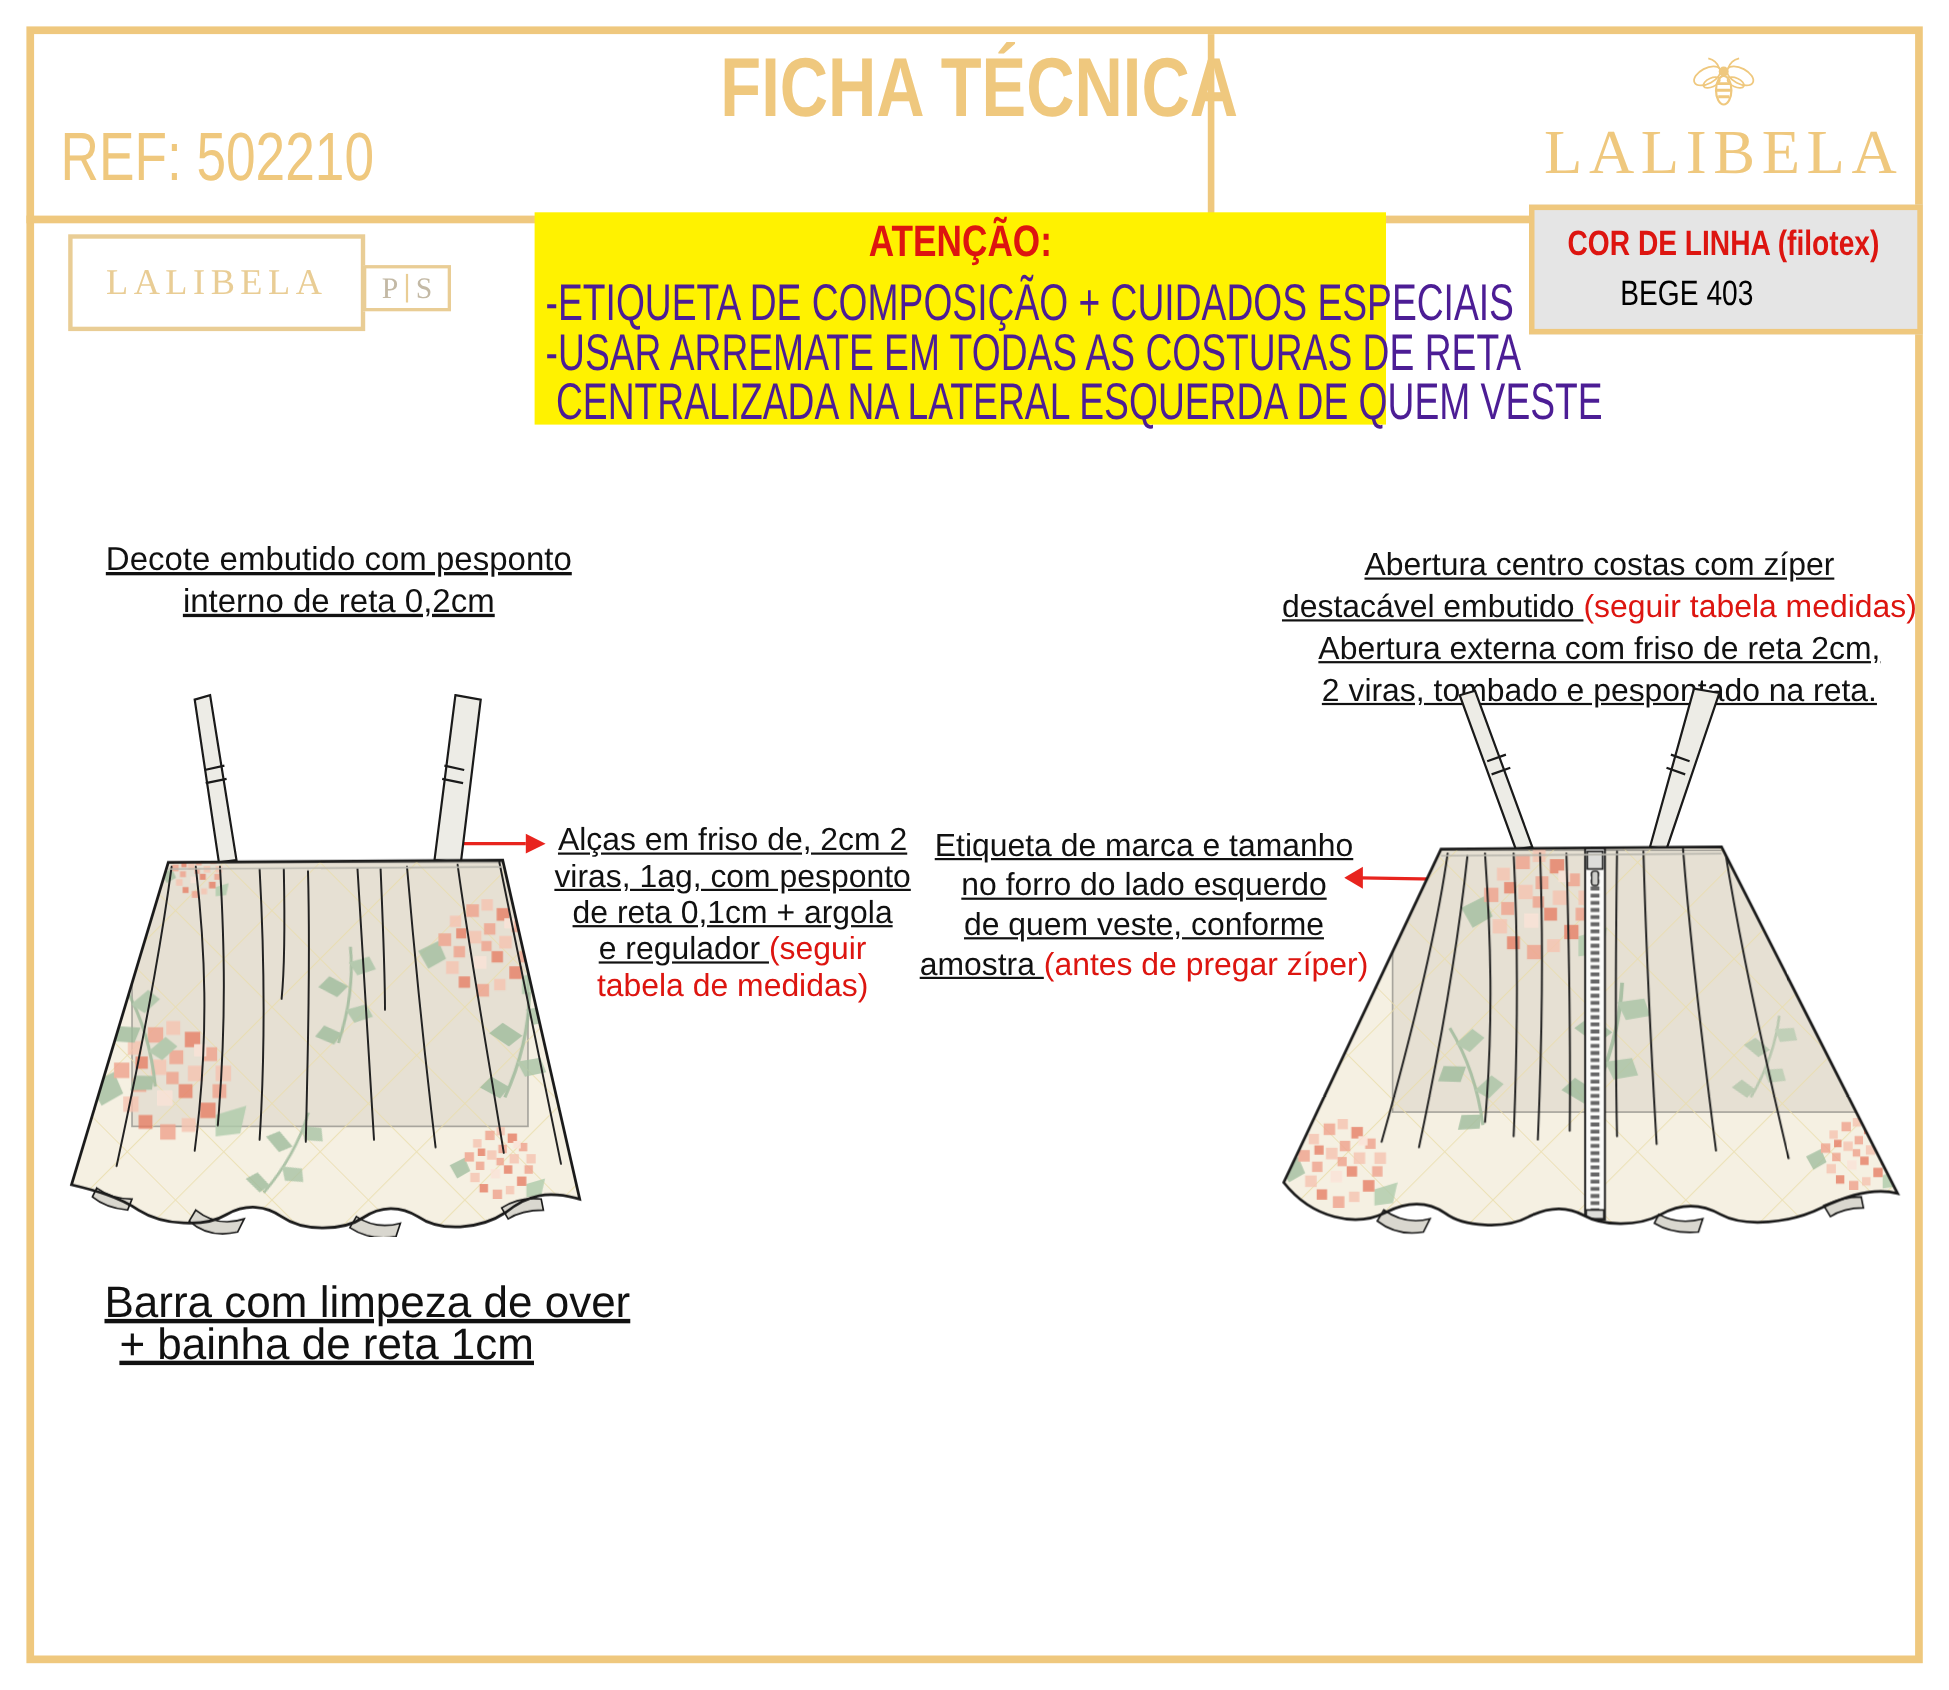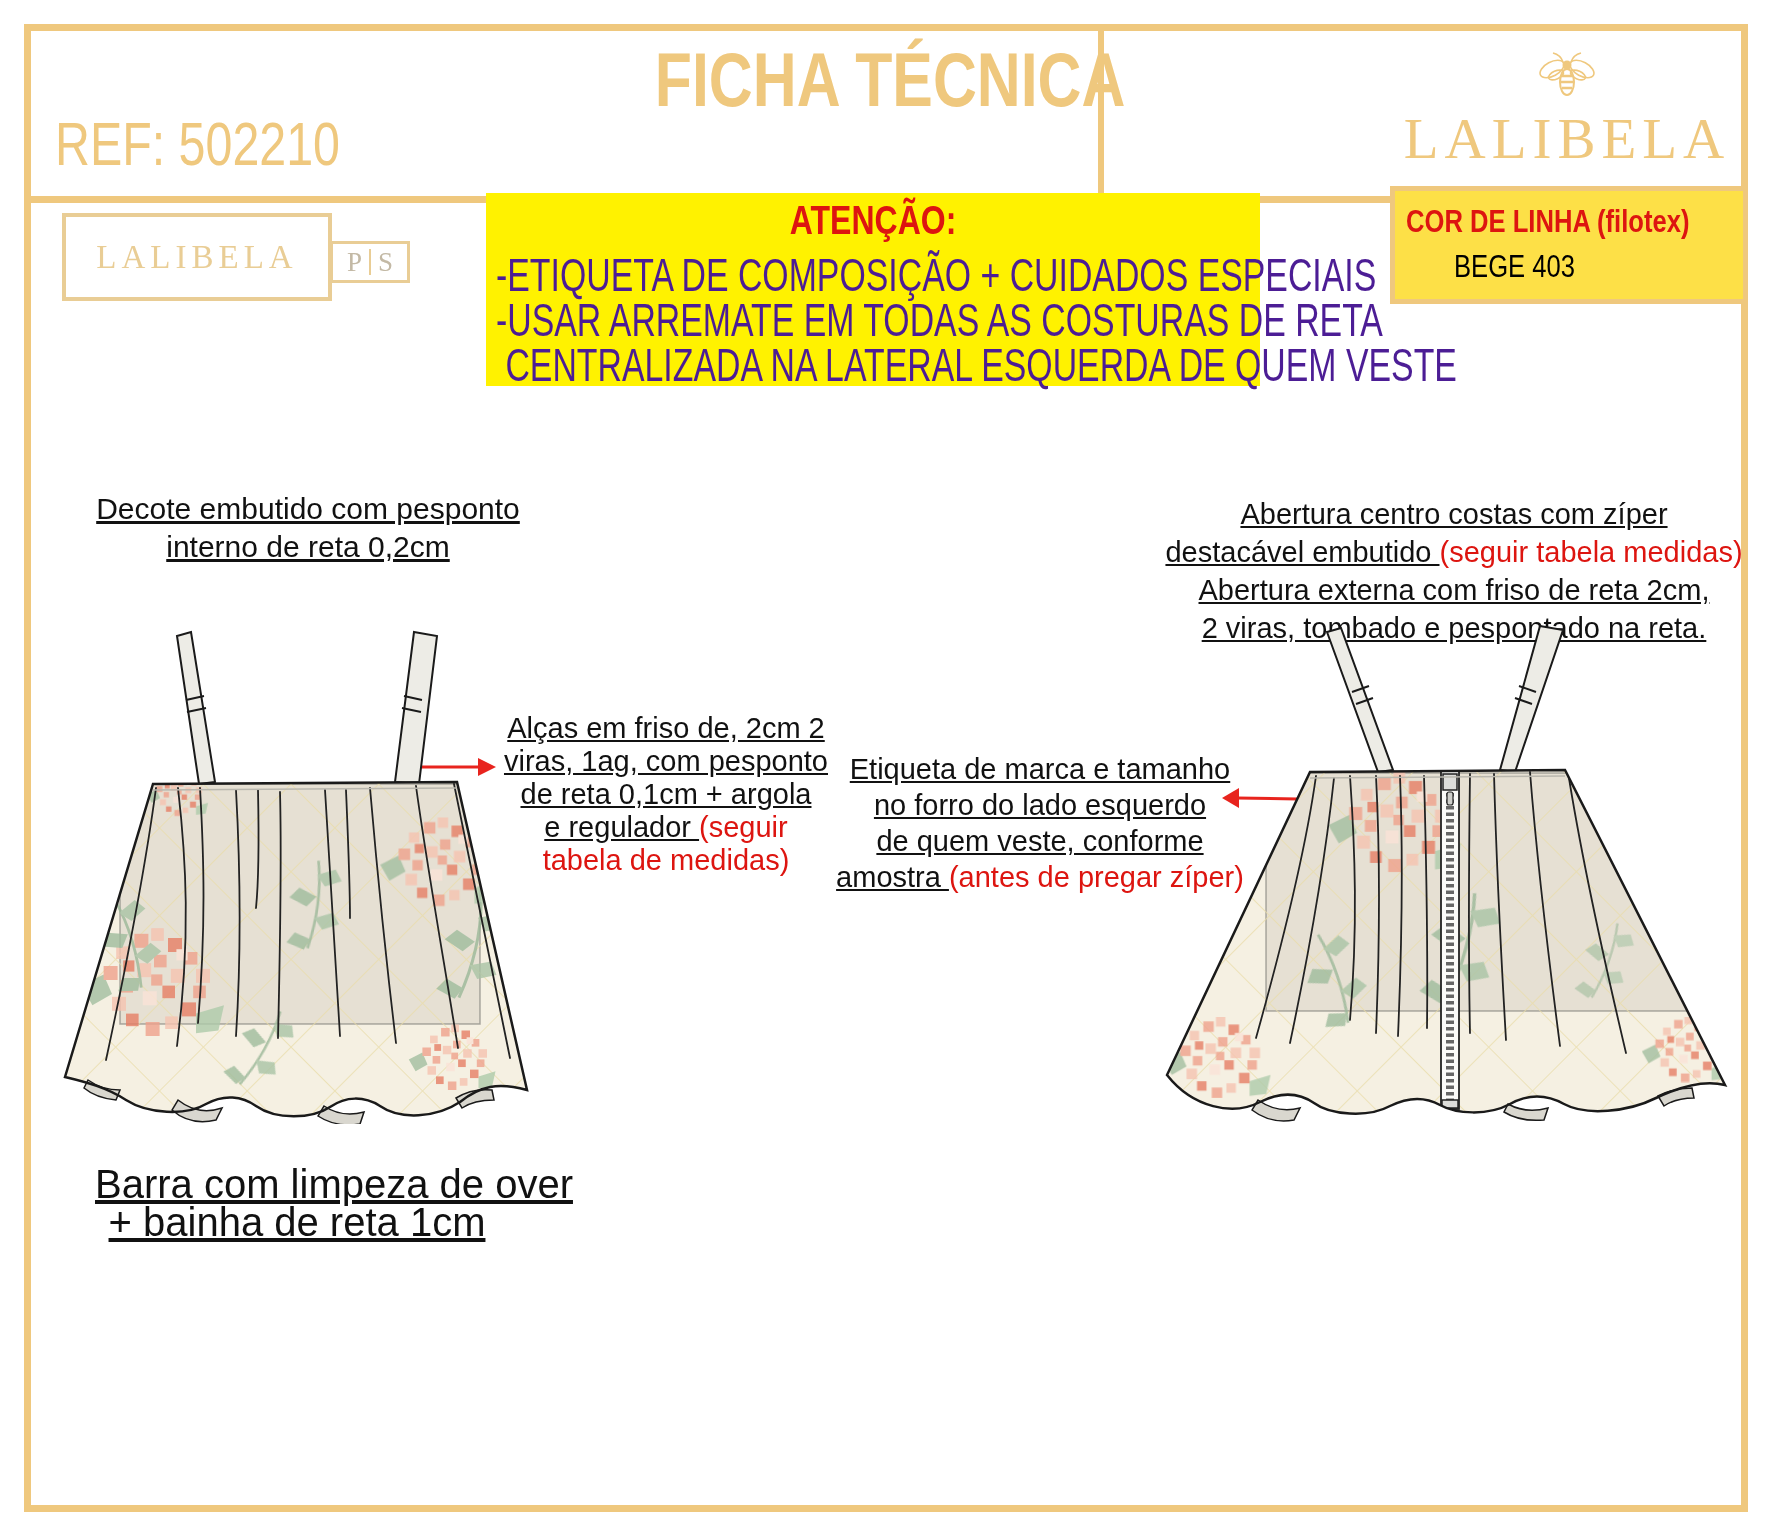--- a/index.html
+++ b/index.html
@@ -30,31 +30,31 @@
           display:flex;align-items:center;justify-content:center;}
   #ps-box .ps-letter{font-family:"Liberation Serif", serif;font-size:27px;color:#C3B9A5;}
   #ps-box .ps-divider{width:2px;height:26px;background:var(--gold-soft);margin:0 7px;}
   
   #attention-box{left:486px;top:193px;width:774px;height:193px;background:var(--yellow);padding-top:5px;}
   #attention-title{text-align:center;font-size:40px;font-weight:bold;color:var(--red);height:49px;white-space:nowrap;}
   #attention-title .squeeze{display:inline-block;transform:scaleX(.8);transform-origin:center;}
   .attention-line{height:45px;font-size:47px;color:#4c1d95;padding-left:10px;white-space:pre;}
   .attention-line .squeeze{display:inline-block;transform:scaleX(.72);transform-origin:left center;}
   
-  #thread-box{left:1390px;top:186px;width:358px;height:118px;border:5px solid var(--gold);background:#fde047;padding:12px 11px;}
+  #thread-box{left:1390px;top:186px;width:358px;height:118px;border:5px solid var(--gold);background:#e5e5e5;padding:12px 30px;}
   #thread-title{font-size:32px;font-weight:bold;color:var(--red);white-space:nowrap;}
   #thread-title .squeeze,#thread-value .squeeze{display:inline-block;transform:scaleX(.8);transform-origin:left center;}
   #thread-value{font-size:32px;color:#000;margin-top:8px;white-space:nowrap;margin-left:48px;}
   
   .ann{text-align:center;color:var(--ink);}
   .ann .ann-line{white-space:nowrap;}
   .seg-black{color:var(--ink);text-decoration:underline;} .seg-red{color:var(--red);}
   #ann-neckline{left:58px;top:490px;width:500px;font-size:30px;line-height:38px;}
   #ann-back-opening{left:1152px;top:495px;width:604px;font-size:29px;line-height:38px;}
-  #ann-straps{left:478px;top:712px;width:376px;font-size:29px;line-height:33px;}
+  #ann-straps{left:478px;top:748px;width:376px;font-size:29px;line-height:33px;}
   #ann-brand-label{left:828px;top:751px;width:424px;font-size:29px;line-height:36px;}
   #ann-hem{left:95px;top:1165px;width:404px;font-size:40px;line-height:38px;}
 </style>
 </head>
 <body>
 
 <div id="page">
 
   <div class="abs" id="page-border"></div>
 

